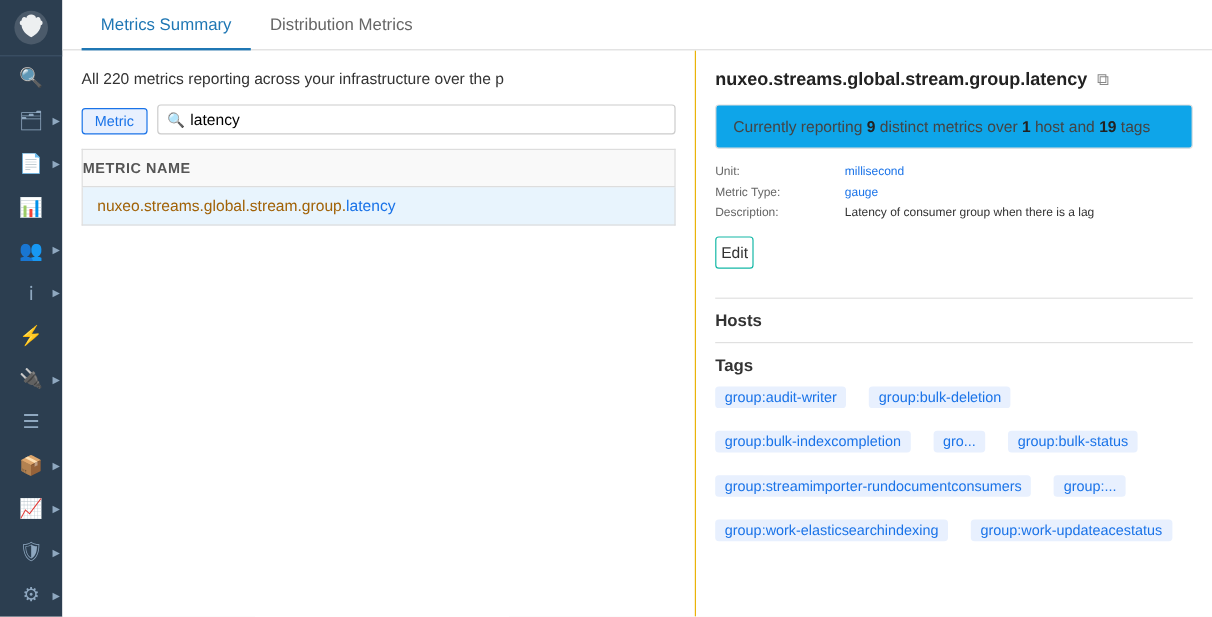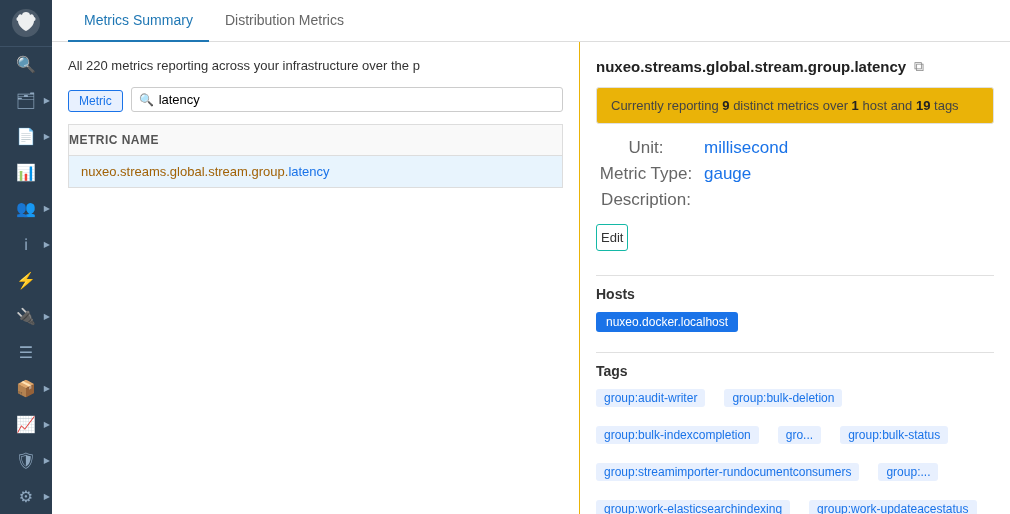--- a/index.html
+++ b/index.html
@@ -177,21 +177,21 @@
       font-weight: 600;
       color: #222;
     }
     .copy-icon {
       color: #888;
       cursor: pointer;
       font-size: 14px;
     }
 
     .reporting-info {
-      background: #eab308;
+      background: #0ea5e9;
       border: 1px solid #e0e0e0;
       border-radius: 3px;
       padding: 10px 14px;
       font-size: 13px;
       color: #444;
       margin-bottom: 14px;
     }
     .reporting-info strong { font-weight: 600; color: #222; }
 
     .section-title {
@@ -202,22 +202,21 @@
       margin-top: 4px;
     }
     .metadata-section {
       margin-bottom: 14px;
     }
     .metadata-row {
       display: flex;
       align-items: baseline;
       gap: 8px;
       margin-bottom: 6px;
-      font-size: 17px;
-      text-align: center;
+      font-size: 10px;
     }
     .metadata-label { color: #666; min-width: 100px; }
     .metadata-value { color: #333; }
     .tag-link {
       color: #1a73e8;
       cursor: pointer;
     }
 
     .edit-button {
       border: 1px solid #14b8a6;
@@ -372,29 +371,29 @@
         <div class="metadata-row">
           <span class="metadata-label">Unit:</span>
           <span class="tag-link metadata-value">millisecond</span>
         </div>
         <div class="metadata-row">
           <span class="metadata-label">Metric Type:</span>
           <span class="tag-link metadata-value">gauge</span>
         </div>
         <div class="metadata-row">
           <span class="metadata-label">Description:</span>
+          <span class="metadata-value">Latency of consumer group when there is a lag</span>
         </div>
       </div>
 
       <button class="edit-button">Edit</button>
 
       <hr class="section-divider">
 
       <div class="section-title">Hosts</div>
-      <span class="host-tag">nuxeo.docker.localhost</span>
 
       <hr class="section-divider">
 
       <div class="section-title">Tags</div>
       <div class="tags-list" id="tags-container">
       <span class="tag-item">group:audit-writer</span>
           <span class="tag-item">group:bulk-deletion</span>
           <span class="tag-item">group:bulk-indexcompletion</span>
           <span class="tag-item">gro...</span>
           <span class="tag-item">group:bulk-status</span>

